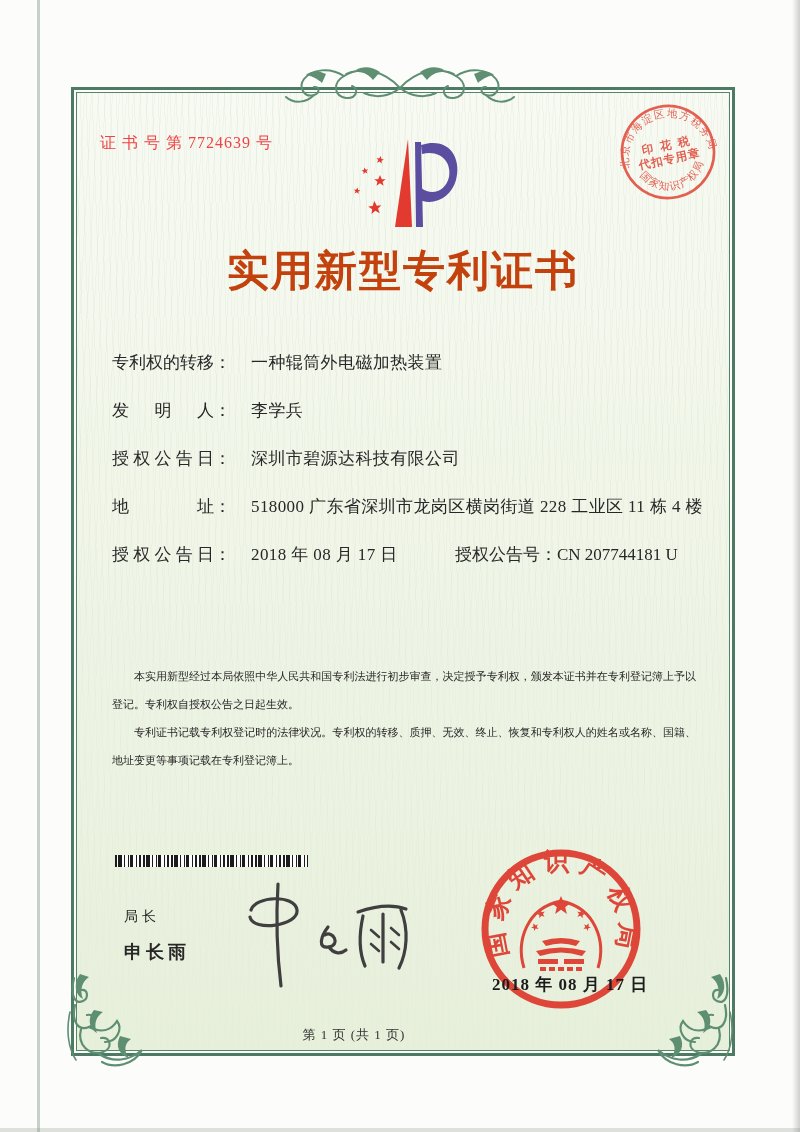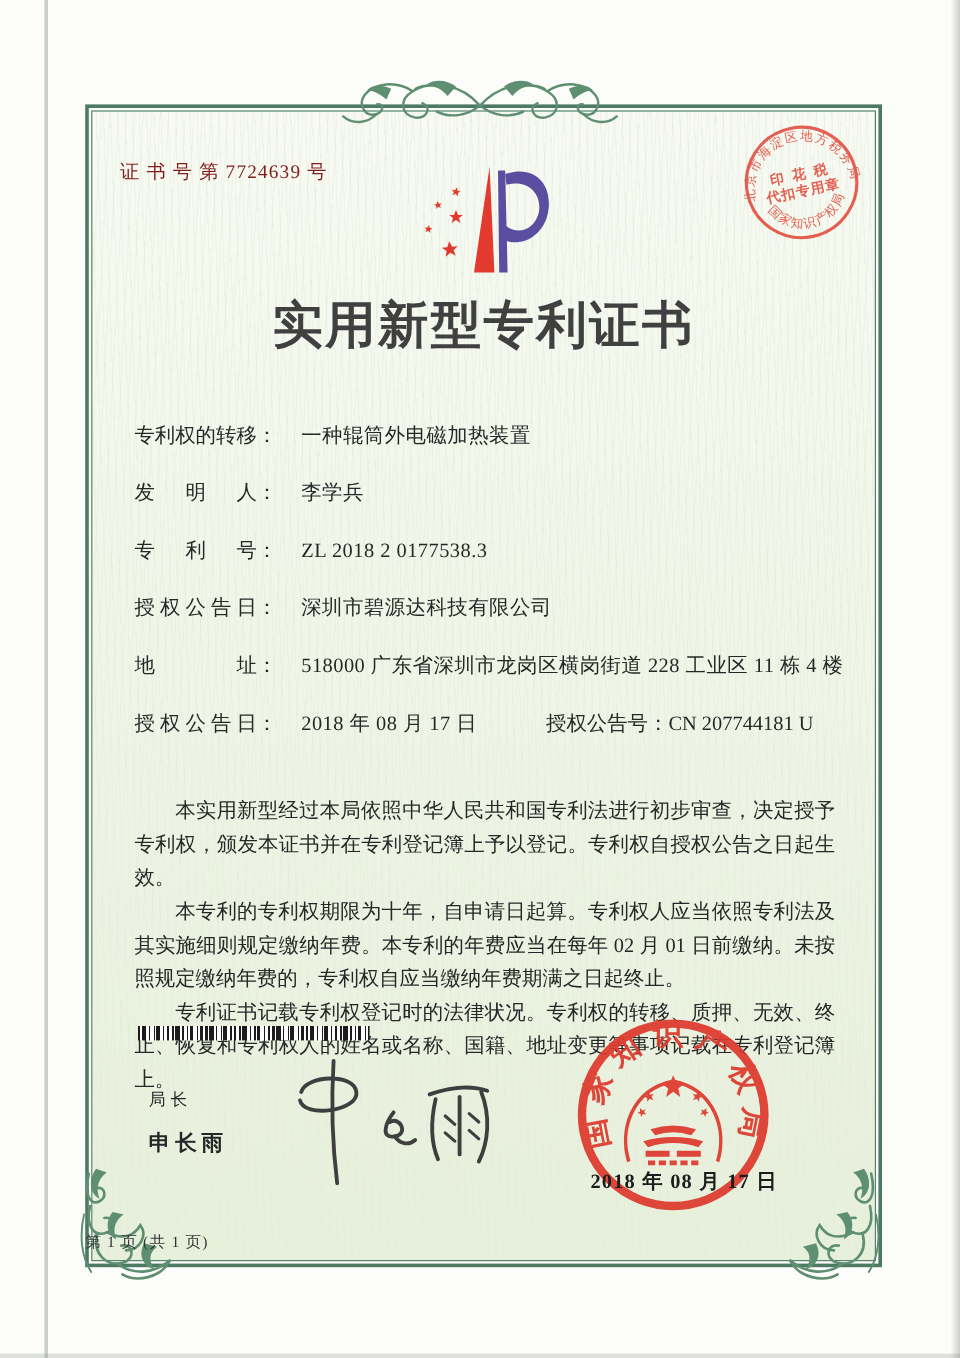--- a/index.html
+++ b/index.html
@@ -23,54 +23,54 @@
     position:absolute;left:2px;top:2px;right:2px;bottom:2px;
     border:1px solid #57836b;
     background:
       linear-gradient(180deg, rgba(247,250,242,.25) 0%, rgba(228,238,215,.85) 100%),
       repeating-linear-gradient(88deg, rgba(130,170,120,.10) 0 1px, rgba(0,0,0,0) 1px 6px),
       repeating-linear-gradient(93deg, rgba(130,170,120,.09) 0 1px, rgba(0,0,0,0) 1px 7px),
       #f8faf3;
   }
   .ornament{position:absolute;pointer-events:none;}
 
-  .cert-no{position:absolute;left:100px;top:133px;font-size:16px;letter-spacing:1px;color:#7f1d1d;}
+  .cert-no{position:absolute;left:100px;top:133px;font-size:16px;letter-spacing:1px;color:#ef4444;}
   .logo{position:absolute;left:348px;top:134px;width:115px;height:99px;}
   .title{
     position:absolute;left:71px;top:243px;width:664px;text-align:center;
-    font-size:42px;font-weight:700;letter-spacing:2px;color:#404040;
+    font-size:42px;font-weight:700;letter-spacing:2px;color:#c2410c;
   }
 
   .fields{position:absolute;left:112px;top:352px;width:584px;font-size:17px;}
   .frow{position:relative;height:48px;line-height:22px;white-space:nowrap;}
   .flabel{display:inline-block;width:102px;text-align:justify;text-align-last:justify;vertical-align:top;}
   .fcolon{display:inline-block;vertical-align:top;}
   .fvalue{display:inline-block;margin-left:20px;letter-spacing:.4px;vertical-align:top;}
   .grant{position:absolute;left:343px;top:0;white-space:nowrap;}
 
-  .paras{position:absolute;left:112px;top:662px;width:584px;font-size:17px;line-height:28px;text-align:justify;}
+  .paras{position:absolute;left:112px;top:662px;width:584px;font-size:11px;line-height:28px;text-align:justify;}
   .paras p{margin:0;text-indent:2em;}
 
   .barcode{
     position:absolute;left:115px;top:855px;width:193px;height:12px;
     background:repeating-linear-gradient(90deg,
       #1c1c1c 0 2px,#fdfdfd 2px 3px,#1c1c1c 3px 7px,#fdfdfd 7px 9px,
       #1c1c1c 9px 10px,#fdfdfd 10px 13px,#1c1c1c 13px 14px,#fdfdfd 14px 15px,
       #1c1c1c 15px 18px,#fdfdfd 18px 21px,#1c1c1c 21px 22px,#fdfdfd 22px 24px,
       #1c1c1c 24px 26px,#fdfdfd 26px 28px);
   }
   .signer-title{position:absolute;left:124px;top:908px;font-size:14px;letter-spacing:4px;}
   .signer-name{position:absolute;left:124px;top:940px;font-size:18px;letter-spacing:4px;font-weight:bold;}
   .signature{position:absolute;left:233px;top:872px;width:190px;height:118px;}
 
   .seal-big{position:absolute;left:478px;top:846px;width:166px;height:166px;opacity:.93;}
   .issue-date{position:absolute;left:492px;top:973px;font-size:17px;font-weight:700;letter-spacing:1px;color:#1c1c1c;z-index:6;}
   .seal-tax{position:absolute;left:618px;top:102px;width:100px;height:100px;transform:rotate(-12deg);opacity:.88;}
 
-  .footer{position:absolute;left:71px;top:1026px;width:566px;font-size:13px;letter-spacing:1px;color:#333;}
+  .footer{position:absolute;left:71px;top:1026px;width:566px;text-align:center;font-size:13px;letter-spacing:1px;color:#333;}
 </style>
 </head>
 <body>
 
 <div class="edge-left"></div>
 <div class="edge-right"></div>
 <div class="edge-bottom"></div>
 
 <div class="frame">
   <div class="frame-inner"></div>
@@ -146,37 +146,33 @@
 <div class="title">实用新型专利证书</div>
 
 <div class="fields">
   <div class="frow">
     <span class="flabel">专利权的转移</span><span class="fcolon">：</span><span class="fvalue">一种辊筒外电磁加热装置</span>
   </div>
   <div class="frow">
     <span class="flabel">发明人</span><span class="fcolon">：</span><span class="fvalue">李学兵</span>
   </div>
   <div class="frow">
-    <span class="flabel">专利号</span><span class="fcolon">：</span><span class="fvalue">ZL 2018 2 0177538.3</span>
-  </div>
-  <div class="frow">
     <span class="flabel">授权公告日</span><span class="fcolon">：</span><span class="fvalue">深圳市碧源达科技有限公司</span>
   </div>
   <div class="frow">
     <span class="flabel">地址</span><span class="fcolon">：</span><span class="fvalue">518000 广东省深圳市龙岗区横岗街道 228 工业区 11 栋 4 楼</span>
   </div>
   <div class="frow">
     <span class="flabel">授权公告日</span><span class="fcolon">：</span><span class="fvalue">2018 年 08 月 17 日</span>
     <span class="grant"><span>授权公告号</span><span>：</span><span>CN 207744181 U</span></span>
   </div>
 </div>
 
 <div class="paras">
   <p>本实用新型经过本局依照中华人民共和国专利法进行初步审查，决定授予专利权，颁发本证书并在专利登记簿上予以登记。专利权自授权公告之日起生效。</p>
-  <p>本专利的专利权期限为十年，自申请日起算。专利权人应当依照专利法及其实施细则规定缴纳年费。本专利的年费应当在每年 02 月 01 日前缴纳。未按照规定缴纳年费的，专利权自应当缴纳年费期满之日起终止。</p>
   <p>专利证书记载专利权登记时的法律状况。专利权的转移、质押、无效、终止、恢复和专利权人的姓名或名称、国籍、地址变更等事项记载在专利登记簿上。</p>
 </div>
 
 <div class="barcode"></div>
 
 <div class="signer-title">局长</div>
 <div class="signer-name">申长雨</div>
 
 <svg class="signature" viewBox="0 0 190 118">
   <g stroke="#3f3f3f" fill="none" stroke-width="3.2" stroke-linecap="round" stroke-linejoin="round">

